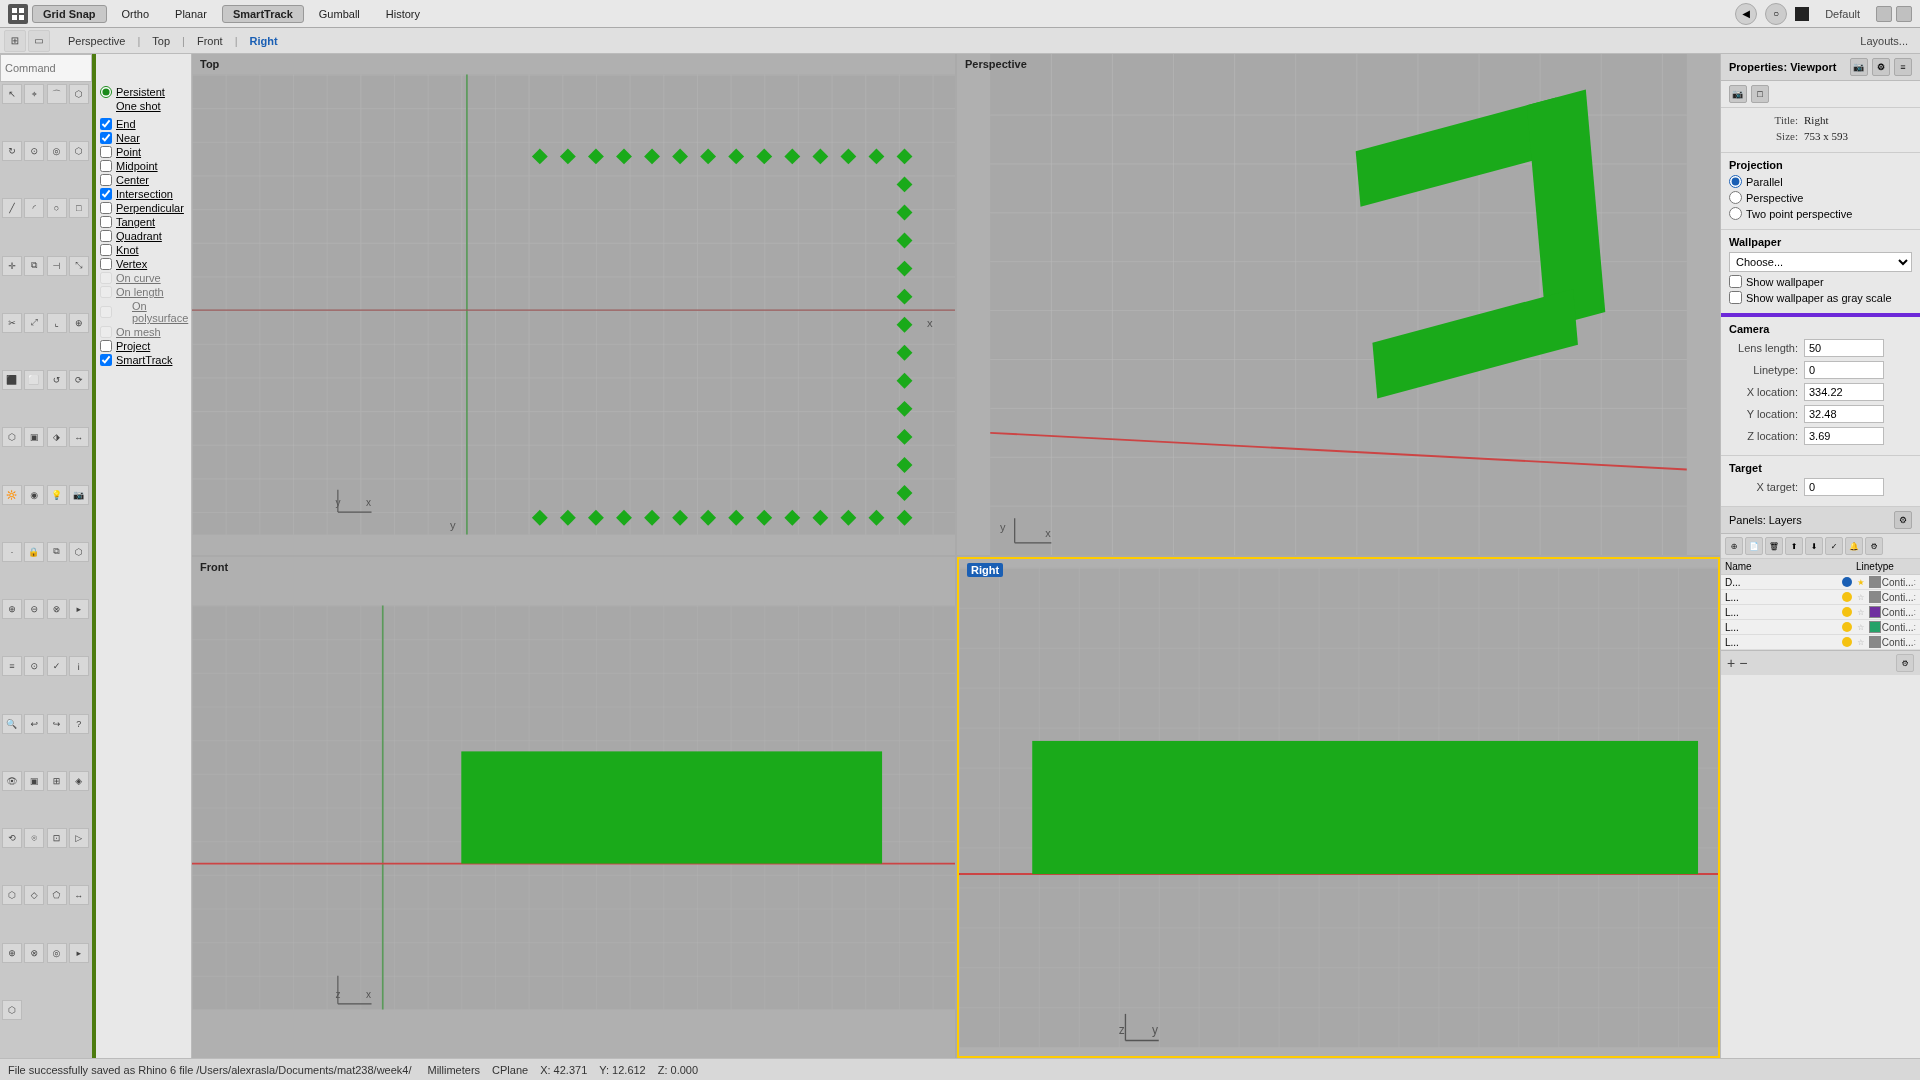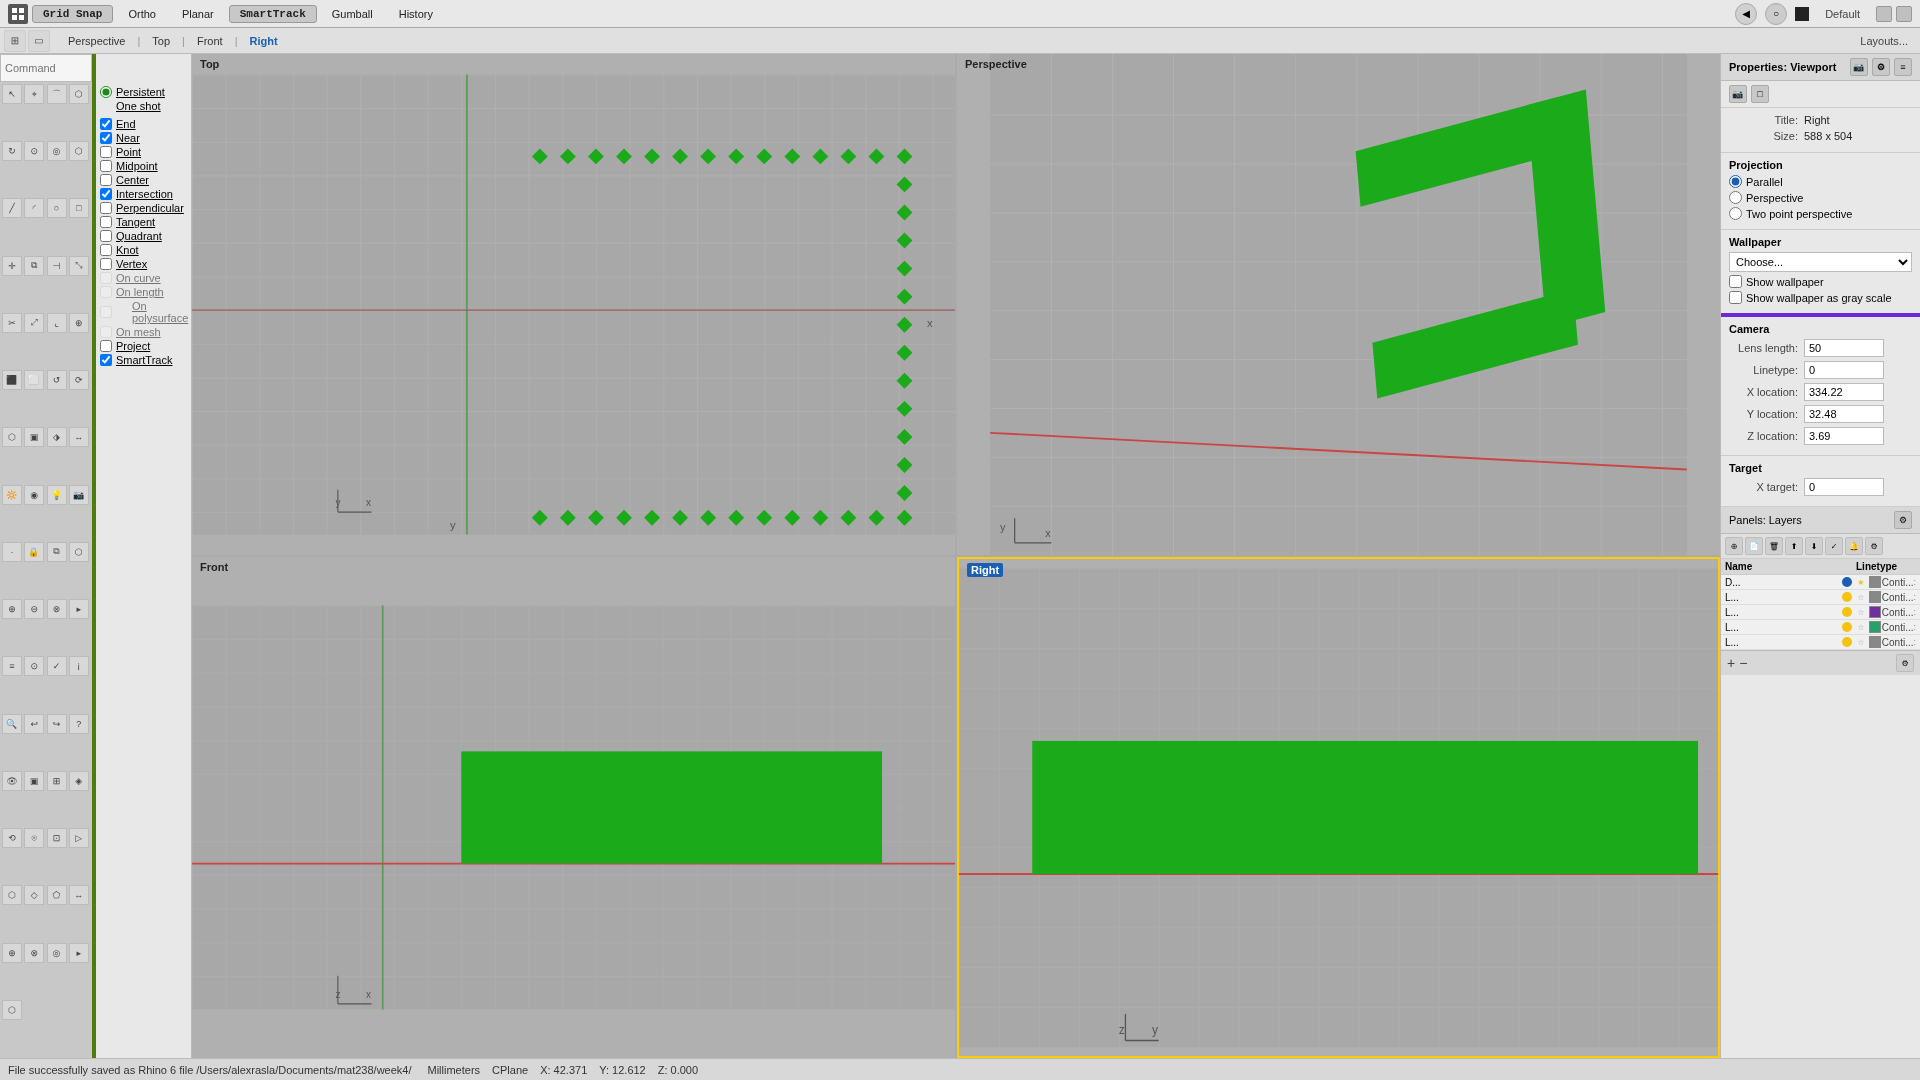--- a/index.html
+++ b/index.html
@@ -37,21 +37,20 @@
       border: 1px solid transparent;
       border-radius: 3px;
       cursor: pointer;
       font-size: 11px;
       color: #222;
     }
     .menu-btn.active { 
       background: #c8c8c8; 
       border-color: #999;
       font-weight: bold;
-      font-family: Liberation Mono, monospace;
     }
     .top-right-controls {
       margin-left: auto;
       display: flex;
       align-items: center;
       gap: 8px;
     }
     .nav-btn {
       width: 22px; height: 22px;
       background: #d0d0d0;
@@ -246,20 +245,21 @@
       background: #c8c8c8;
       border: 1px solid #aaa;
       border-radius: 2px;
       display: flex; align-items: center; justify-content: center;
       font-size: 9px;
       cursor: pointer;
     }
     .prop-section {
       padding: 6px 8px;
       border-bottom: 1px solid #ccc;
+      font-family: Liberation Serif, serif;
     }
     .prop-row {
       display: flex;
       align-items: center;
       margin-bottom: 4px;
     }
     .prop-label {
       width: 75px;
       color: #444;
       text-align: right;
@@ -347,21 +347,21 @@
     .layers-list {
       overflow-y: auto;
     }
     .layer-cols {
       display: flex;
       align-items: center;
       padding: 2px 4px;
       background: #d8d8d8;
       border-bottom: 1px solid #ccc;
       font-size: 10px;
-      font-weight: bold;
+      font-weight: normal;
     }
     .layer-row {
       display: flex;
       align-items: center;
       padding: 1px 4px;
       border-bottom: 1px solid #ddd;
       font-size: 10px;
       background: #f0f0f0;
     }
     .layer-name { flex: 1; overflow: hidden; text-overflow: ellipsis; white-space: nowrap; }
@@ -824,21 +824,21 @@
       <div class="panel-icon">□</div>
     </div>
 
     <div class="prop-section">
       <div class="prop-row">
         <span class="prop-label">Title:</span>
         <span class="prop-value">Right</span>
       </div>
       <div class="prop-row">
         <span class="prop-label">Size:</span>
-        <span class="prop-value">588 x 504</span>
+        <span class="prop-value">753 x 593</span>
       </div>
     </div>
 
     <div class="projection-section">
       <div class="section-title">Projection</div>
       <div class="radio-row">
         <input type="radio" name="projection" checked="" style="">
         <span>Parallel</span>
       </div>
       <div class="radio-row">

